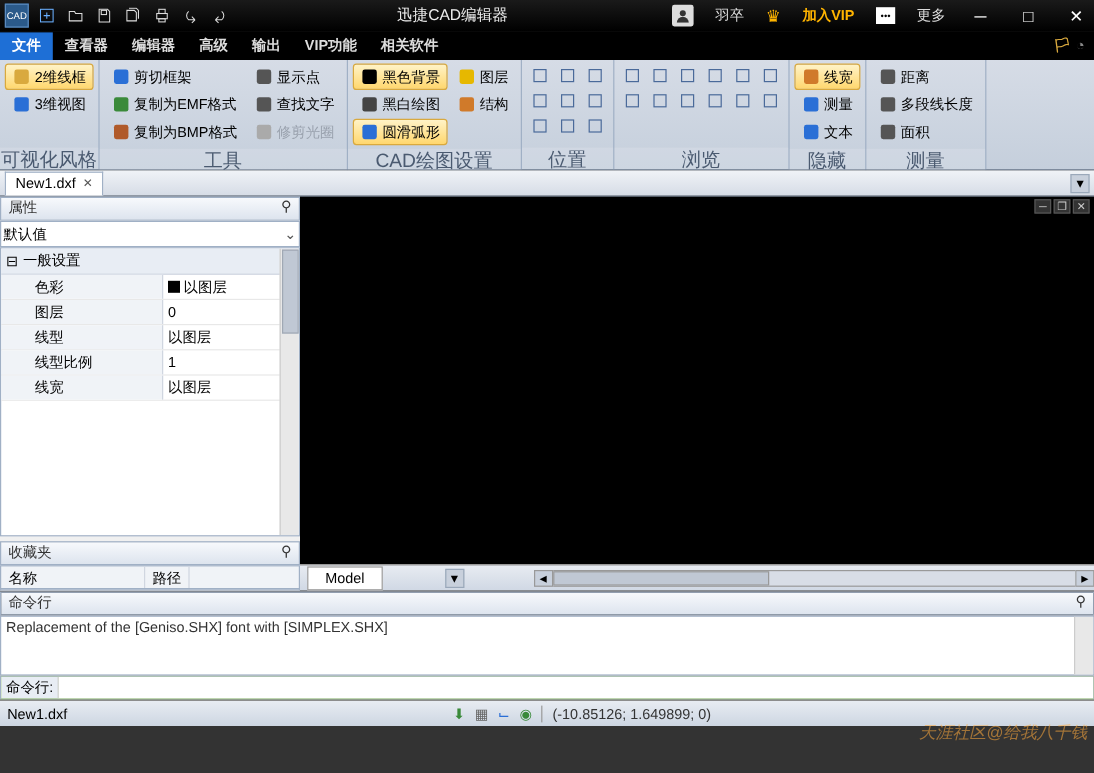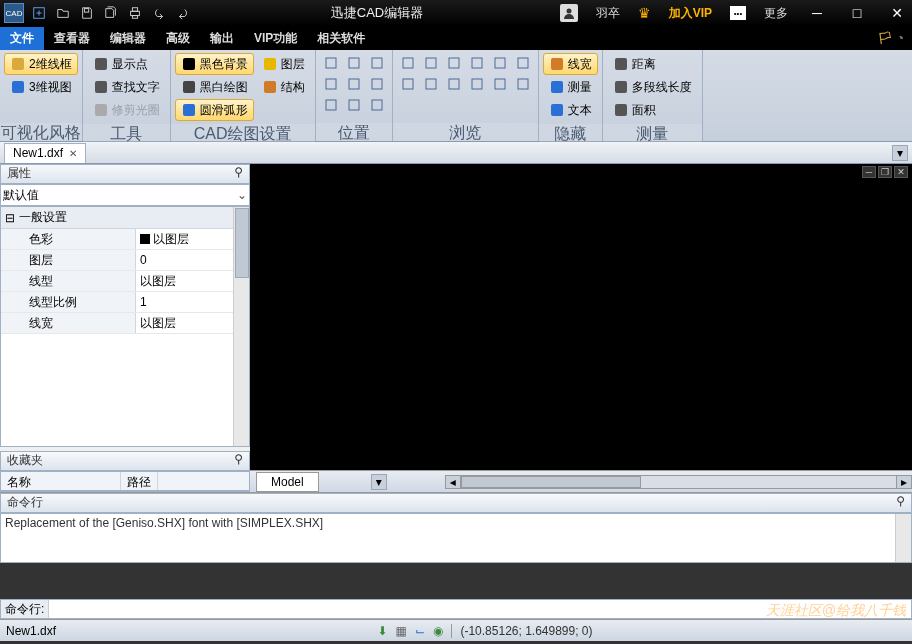--- a/index.html
+++ b/index.html
@@ -60,21 +60,21 @@
 .canvas-ctrls span { width:14px; height:12px; background:#333; color:#ccc; display:flex; align-items:center; justify-content:center; font-size:9px; cursor:pointer; border:1px solid #555; }
 .model-bar { height:22px; background:linear-gradient(#e8ecf2,#d0d8e4); display:flex; align-items:center; border-top:1px solid #999;gap:48px; }
 .model-tab { padding:2px 14px; background:#fff; border:1px solid #999; margin-left:6px; }
 .hscroll { flex:1; display:flex; align-items:center; margin-left:10px; }
 .hscroll .arrow { width:16px; height:14px; background:#c8d0dc; border:1px solid #999; display:flex; align-items:center; justify-content:center; cursor:pointer; }
 .hscroll .track { flex:1; height:14px; background:#d8dde6; border-top:1px solid #999; border-bottom:1px solid #999; position:relative; }
 .hscroll .thumb { position:absolute; left:0; width:180px; height:12px; background:#c0c8d4; border:1px solid #999; }
 .cmd-section { border-top:1px solid #999; }
 .cmd-out { height:50px; background:#fff; border:1px solid #a0b0c5; padding:2px 4px; color:#333; font-size:11px; position:relative; }
 .cmd-out .vs { position:absolute; right:0; top:0; width:16px; height:100%; background:#e8e8e8; border-left:1px solid #ccc; }
-.cmd-input { height:20px; display:flex; align-items:center; background:#84cc16; border:1px solid #a0b0c5;margin-top:36px; }
+.cmd-input { height:20px; display:flex; align-items:center; background:#84cc16; border:1px solid #a0b0c5; }
 .cmd-input .lbl { padding:0 4px; border-right:1px solid #ccc; background:#e8edf4; height:100%; display:flex; align-items:center; }
 .cmd-input input { flex:1; border:none; background:#fff; height:100%; padding:0 4px; outline:none; }
 .statusbar { height:22px; background:linear-gradient(#e8ecf2,#cdd6e2); display:flex; align-items:center; border-top:1px solid #999; padding:0 6px; gap:8px; }
 .status-file { flex:0 0 auto; }
 .status-sep { width:1px; height:14px; background:#999; }
 .watermark { position:absolute; right:6px; bottom:24px; color:rgba(255,170,60,0.55); font-size:14px; font-style:italic; pointer-events:none; }
 .disabled { color:#9aa2ae; }
 </style>
 </head>
 <body>
@@ -177,20 +177,46 @@
               </svg>
             </span>
             <span>3维视图</span>
           </div>
         </div>
       </div>
       <div class="ribbon-label">可视化风格</div>
     </div>
     <div class="ribbon-group">
       <div class="ribbon-body">
+        <div class="rcol">
+          <div class="rbtn">
+            <span class="ic">
+              <svg width="14" height="14">
+                <rect x="1" y="1" width="12" height="12" fill="#2a6fd6" rx="2"></rect>
+              </svg>
+            </span>
+            <span>剪切框架</span>
+          </div>
+          <div class="rbtn">
+            <span class="ic">
+              <svg width="14" height="14">
+                <rect x="1" y="1" width="12" height="12" fill="#3a8a3a" rx="2"></rect>
+              </svg>
+            </span>
+            <span>复制为EMF格式</span>
+          </div>
+          <div class="rbtn">
+            <span class="ic">
+              <svg width="14" height="14">
+                <rect x="1" y="1" width="12" height="12" fill="#b05a2a" rx="2"></rect>
+              </svg>
+            </span>
+            <span>复制为BMP格式</span>
+          </div>
+        </div>
         <div class="rcol">
           <div class="rbtn">
             <span class="ic">
               <svg width="14" height="14">
                 <rect x="1" y="1" width="12" height="12" fill="#555" rx="2"></rect>
               </svg>
             </span>
             <span>显示点</span>
           </div>
           <div class="rbtn">

